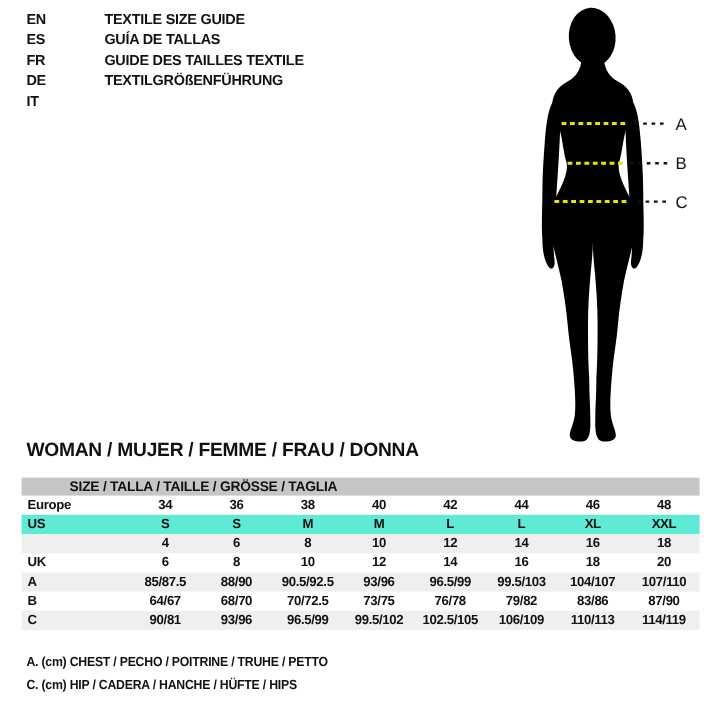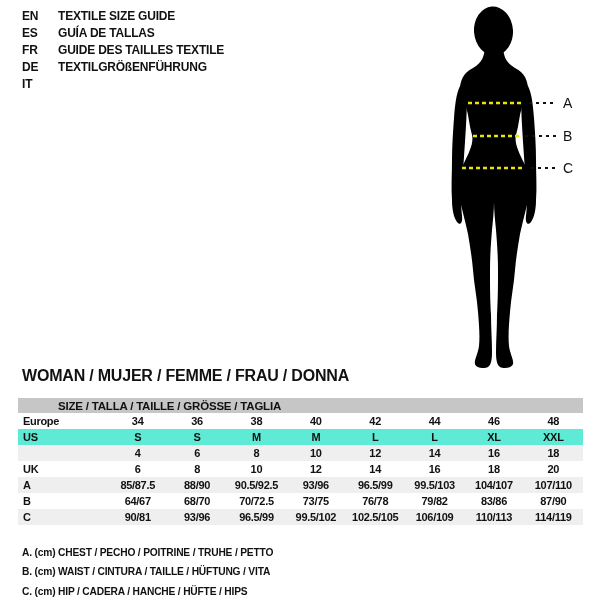--- a/index.html
+++ b/index.html
@@ -7,21 +7,21 @@
     width:600px;height:600px;background:#ffffff;
     font-family:"Liberation Sans", sans-serif;
     position:relative;overflow:hidden;color:#111;
   }
   .canvas{position:absolute;left:0;top:0;width:600px;height:600px;background:#fff;}
 
   
   .langs{position:absolute;left:22px;top:7px;}
   .lang-row{display:flex;height:17px;align-items:center;}
   .lang-code{width:36px;font-size:12px;font-weight:bold;letter-spacing:-0.2px;}
-  .lang-label{font-size:12px;font-weight:bold;letter-spacing:-0.2px;white-space:nowrap;}
+  .lang-label{font-size:12px;font-weight:bold;letter-spacing:-0.2px;white-space:nowrap;margin-left:29px;}
 
   
   .figure{position:absolute;left:400px;top:0;width:200px;height:380px;}
   .figure svg{display:block;width:200px;height:380px;}
   .fig-label{font-family:"Liberation Sans",sans-serif;font-size:14px;fill:#111;}
 
   
   .section-title{position:absolute;left:22px;top:367px;font-size:16px;font-weight:bold;letter-spacing:-0.2px;white-space:nowrap;}
 
   
@@ -236,20 +236,17 @@
       </div>
 
     </div>
   </div>
 
   <div class="legend">
     <div class="legend-item">
       <span>A. (cm) CHEST / PECHO / POITRINE / TRUHE / PETTO</span>
     </div>
     <div class="legend-item">
-      <span>B. (cm) WAIST / CINTURA / TAILLE / HÜFTUNG / VITA</span>
-    </div>
-    <div class="legend-item">
       <span>C. (cm) HIP / CADERA / HANCHE / HÜFTE / HIPS</span>
     </div>
   </div>
 
 </div>
 
 </body></html>

